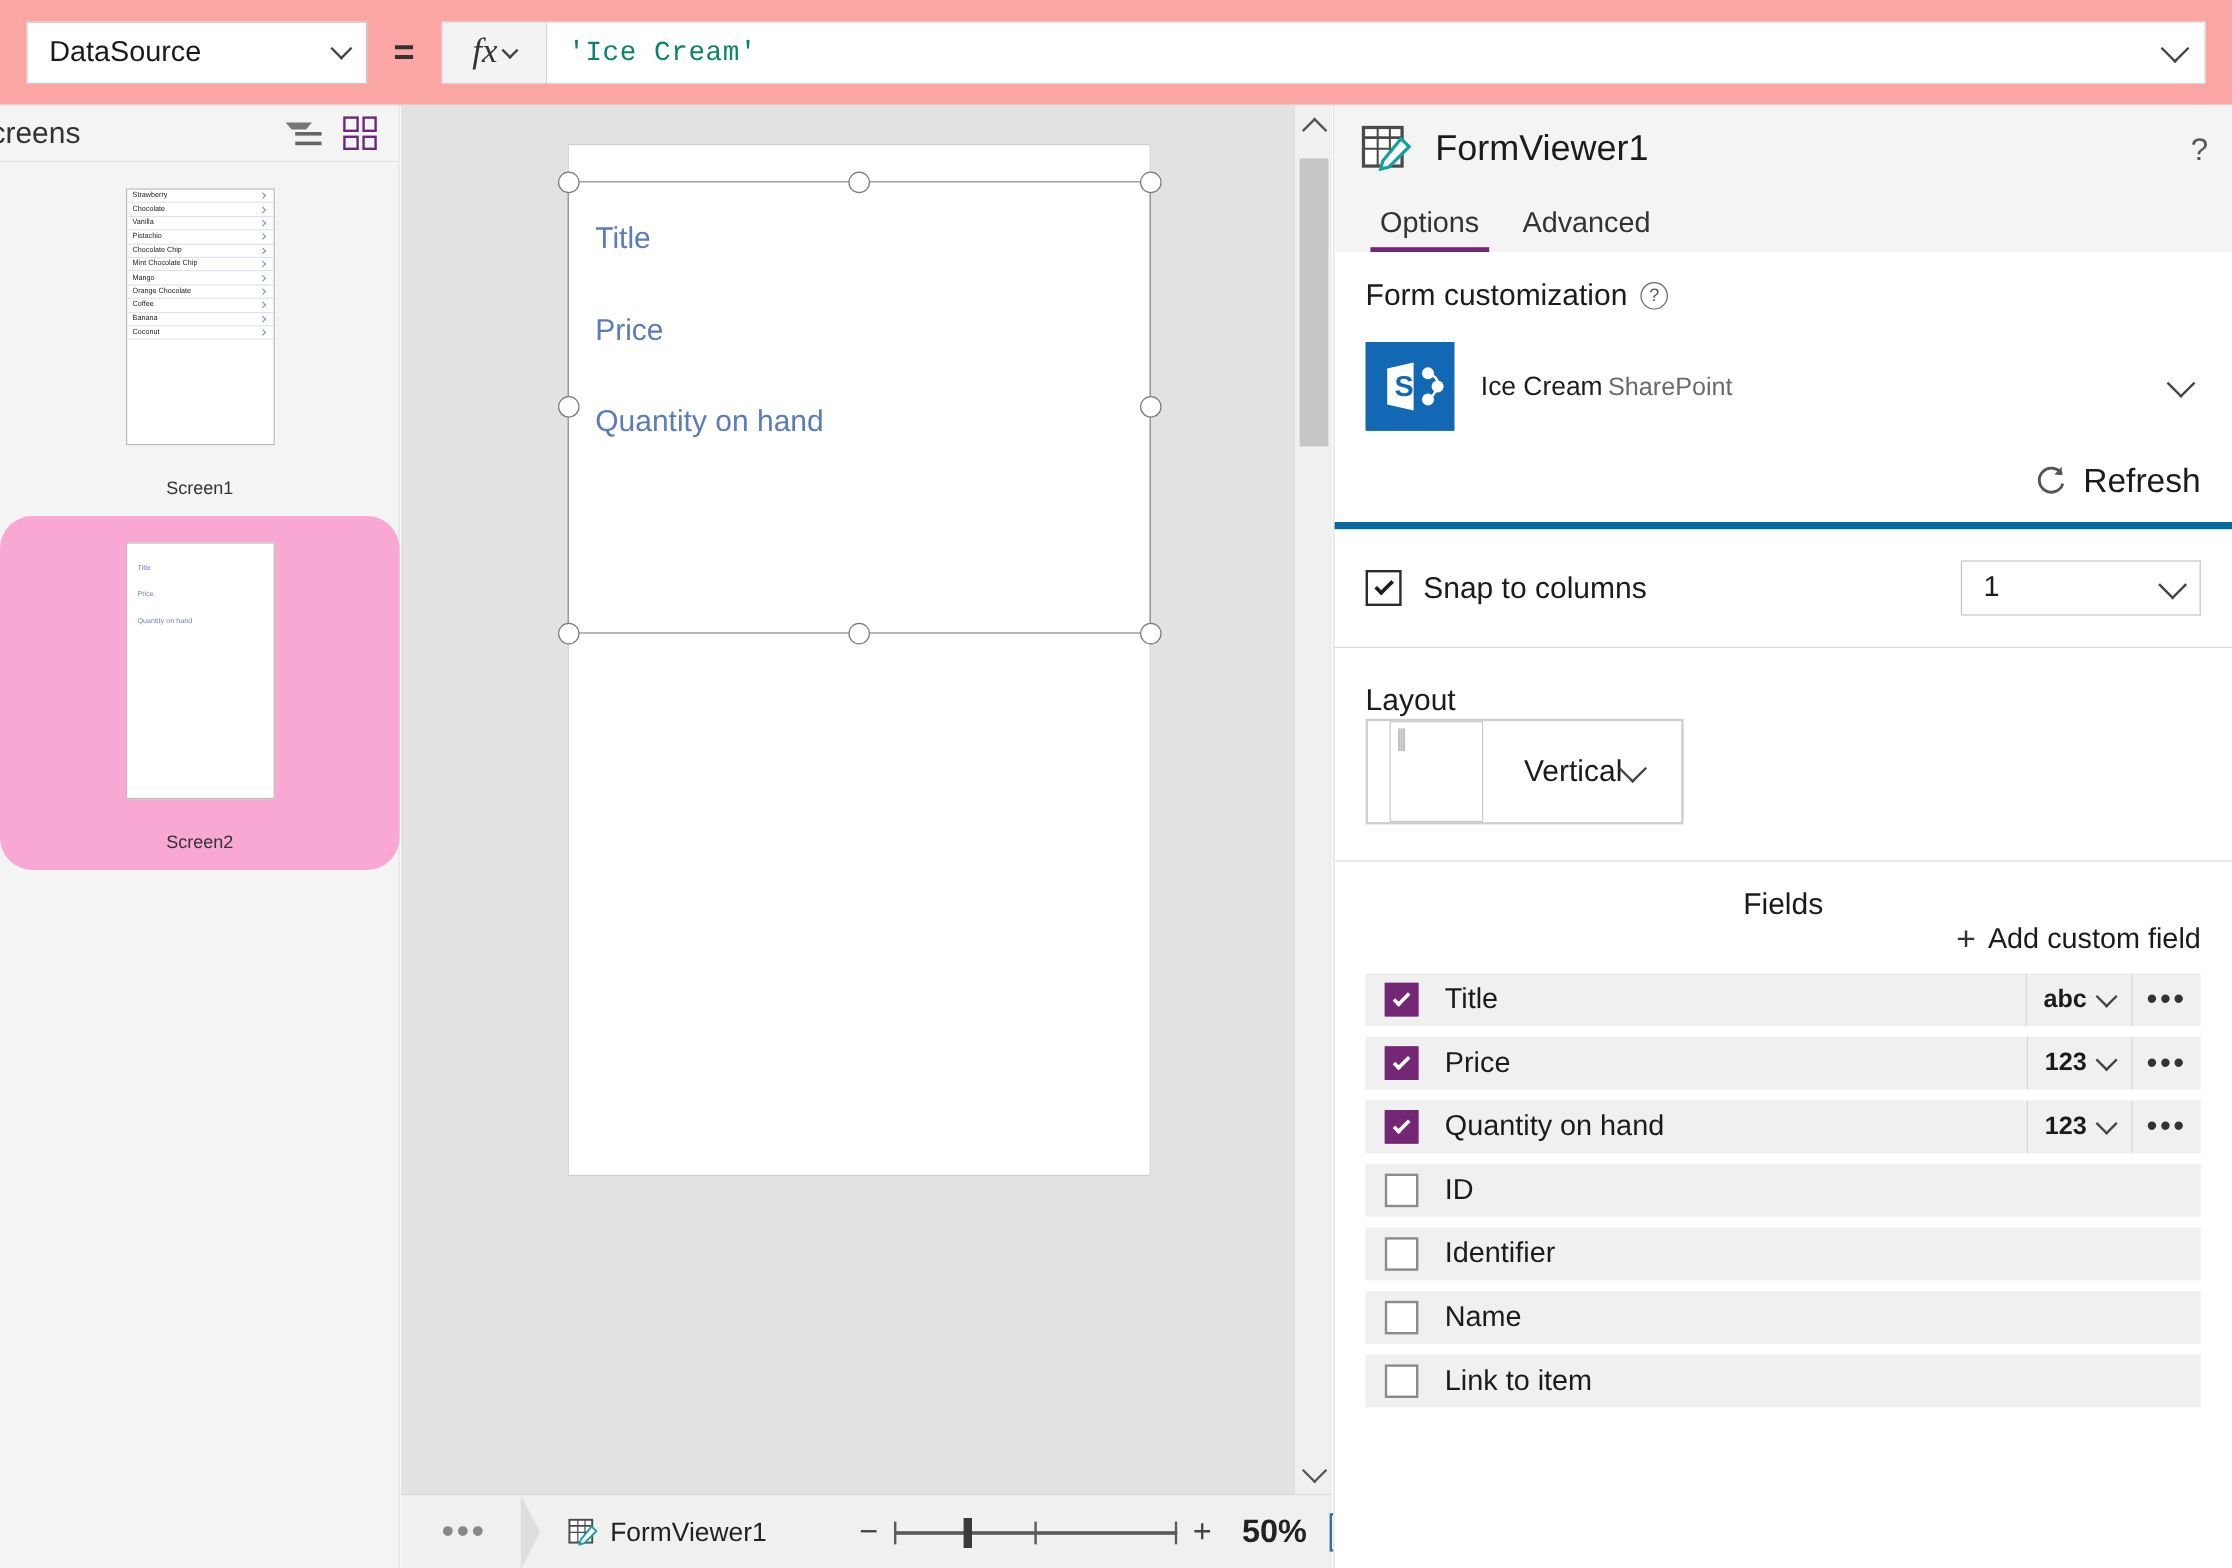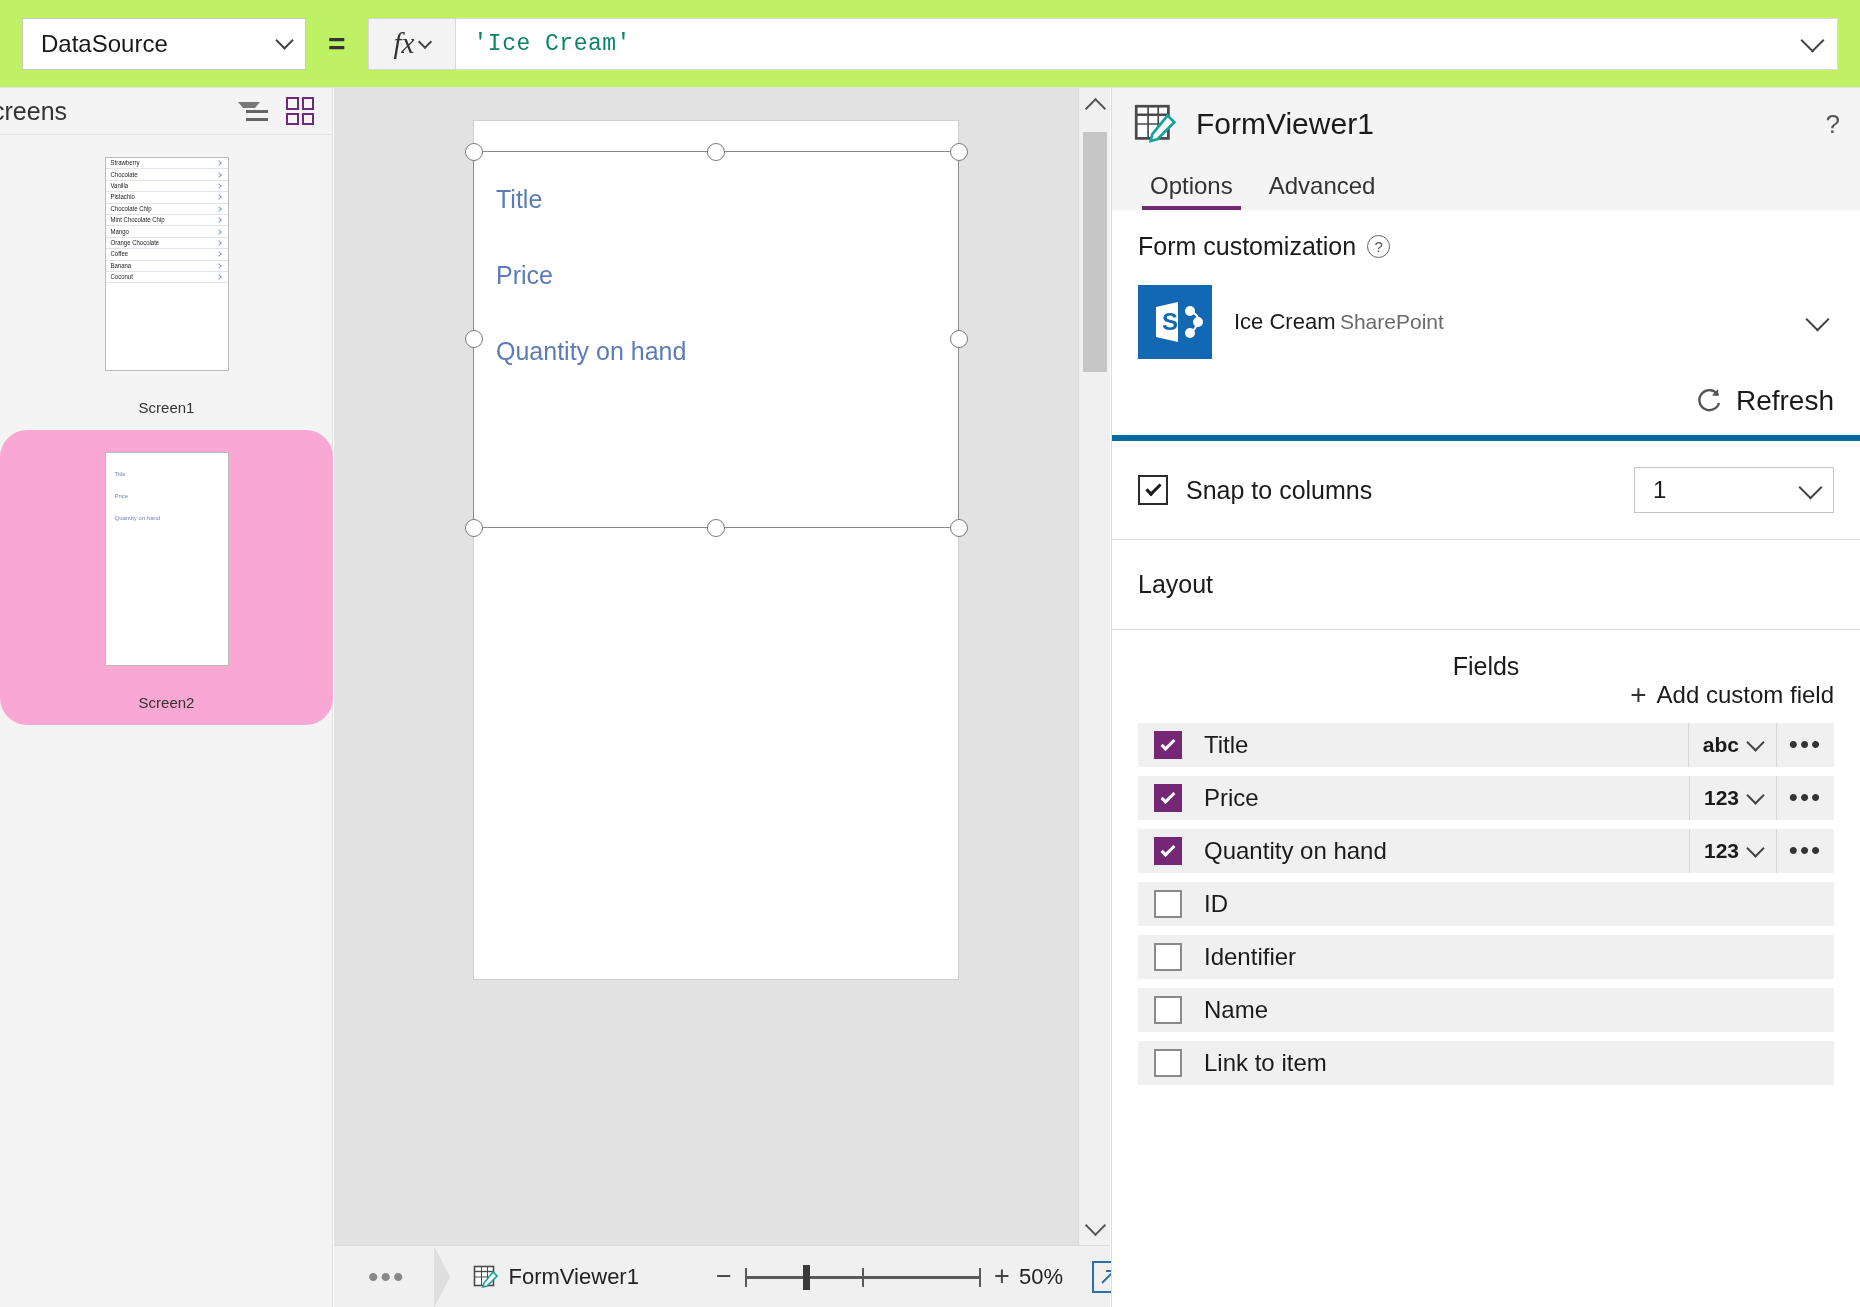--- a/index.html
+++ b/index.html
@@ -7,21 +7,21 @@
     width: 1860px; height: 1307px;
     font-family: "Liberation Sans", sans-serif;
     background: #ffffff;
     overflow: hidden;
   }
   .app { position: relative; width: 1860px; height: 1307px; }
 
   
   .formula-bar {
     position: absolute; left: 0; top: 0; width: 1860px; height: 88px;
-    background: #bef264; border-bottom: 1px solid #e1e1e1;
+    background: #fca5a5; border-bottom: 1px solid #e1e1e1;
     display: flex; align-items: center;
   }
   .prop-select {
     margin-left: 22px; width: 284px; height: 52px;
     border: 1px solid #c8c8c8; background: #fff;
     display: flex; align-items: center; justify-content: space-between;
     padding: 0 14px 0 18px; cursor: pointer;
   }
   .prop-select .label { font-size: 24px; color: #1a1a1a; }
   .equals { font-size: 30px; color: #333; margin: 0 22px; font-weight: 600; }
@@ -137,21 +137,21 @@
   .sb-dots { padding: 0 28px 0 34px; font-size: 30px; color: #888; letter-spacing: 2px; cursor: pointer; line-height: 0.6; }
   .sb-sep { width: 0; height: 0; border-top: 31px solid transparent; border-bottom: 31px solid transparent; border-left: 16px solid #dedede; }
   .sb-crumb { display: flex; align-items: center; gap: 11px; margin-left: 22px; cursor: pointer; }
   .sb-crumb-label { font-size: 22px; color: #222; }
   .zoom-ctl { display: flex; align-items: center; gap: 0; margin-left: 68px; }
   .zm-btn { width: 34px; text-align: center; font-size: 27px; color: #444; cursor: pointer; }
   .slider { position: relative; width: 236px; height: 30px; margin: 0 4px; cursor: pointer; }
   .slider .track { position: absolute; top: 14px; left: 0; width: 236px; height: 3px; background: #5a5a5a; }
   .slider .tick { position: absolute; top: 6px; width: 2px; height: 19px; background: #5a5a5a; }
   .slider .knob { position: absolute; top: 3px; width: 7px; height: 25px; background: #3a3a3a; }
-  .zoom-pct { font-size: 22px; color: #222; width: 56px; }
+  .zoom-pct { font-size: 27px; color: #222; margin-left: 16px; width: 56px; font-weight: bold; }
   .fit-btn { margin-left: 16px; width: 34px; height: 34px; cursor: pointer; position: relative; }
 
   
   .props {
     position: absolute; left: 1111px; top: 88px; width: 749px; height: 1219px;
     background: #fff; border-left: 1px solid #dcdcdc;
   }
   .props-head { height: 72px; display: flex; align-items: center; padding: 0 20px; background: #f4f4f4; }
   .props-title { font-size: 30px; color: #1b1b1b; margin-left: 20px; }
   .help-q { margin-left: auto; font-size: 26px; color: #555; cursor: pointer; }
@@ -437,20 +437,29 @@
           </span>
         <span class="snap-lbl">Snap to columns</span>
         <span class="snap-dd">
           <span class="val">1</span>
           <span class="chev-d big"></span>
         </span>
       </div>
 
       <div class="layout-row">
         <span class="layout-lbl">Layout</span>
+        <span class="layout-box">
+          <span class="layout-thumb">
+            <span class="lt-cap"></span><span class="lt-line"></span>
+            <span class="lt-cap"></span><span class="lt-line"></span>
+            <span class="lt-cap"></span><span class="lt-line"></span>
+          </span>
+          <span class="layout-val">Vertical</span>
+          <span class="chev-d big" style="margin-left:auto;margin-right:14px;"></span>
+        </span>
       </div>
 
       <div class="fields-head">
         <span class="fields-lbl">Fields</span>
         <span class="add-field">
           <span class="plus">+</span>
           <span>Add custom field</span>
         </span>
       </div>
 

